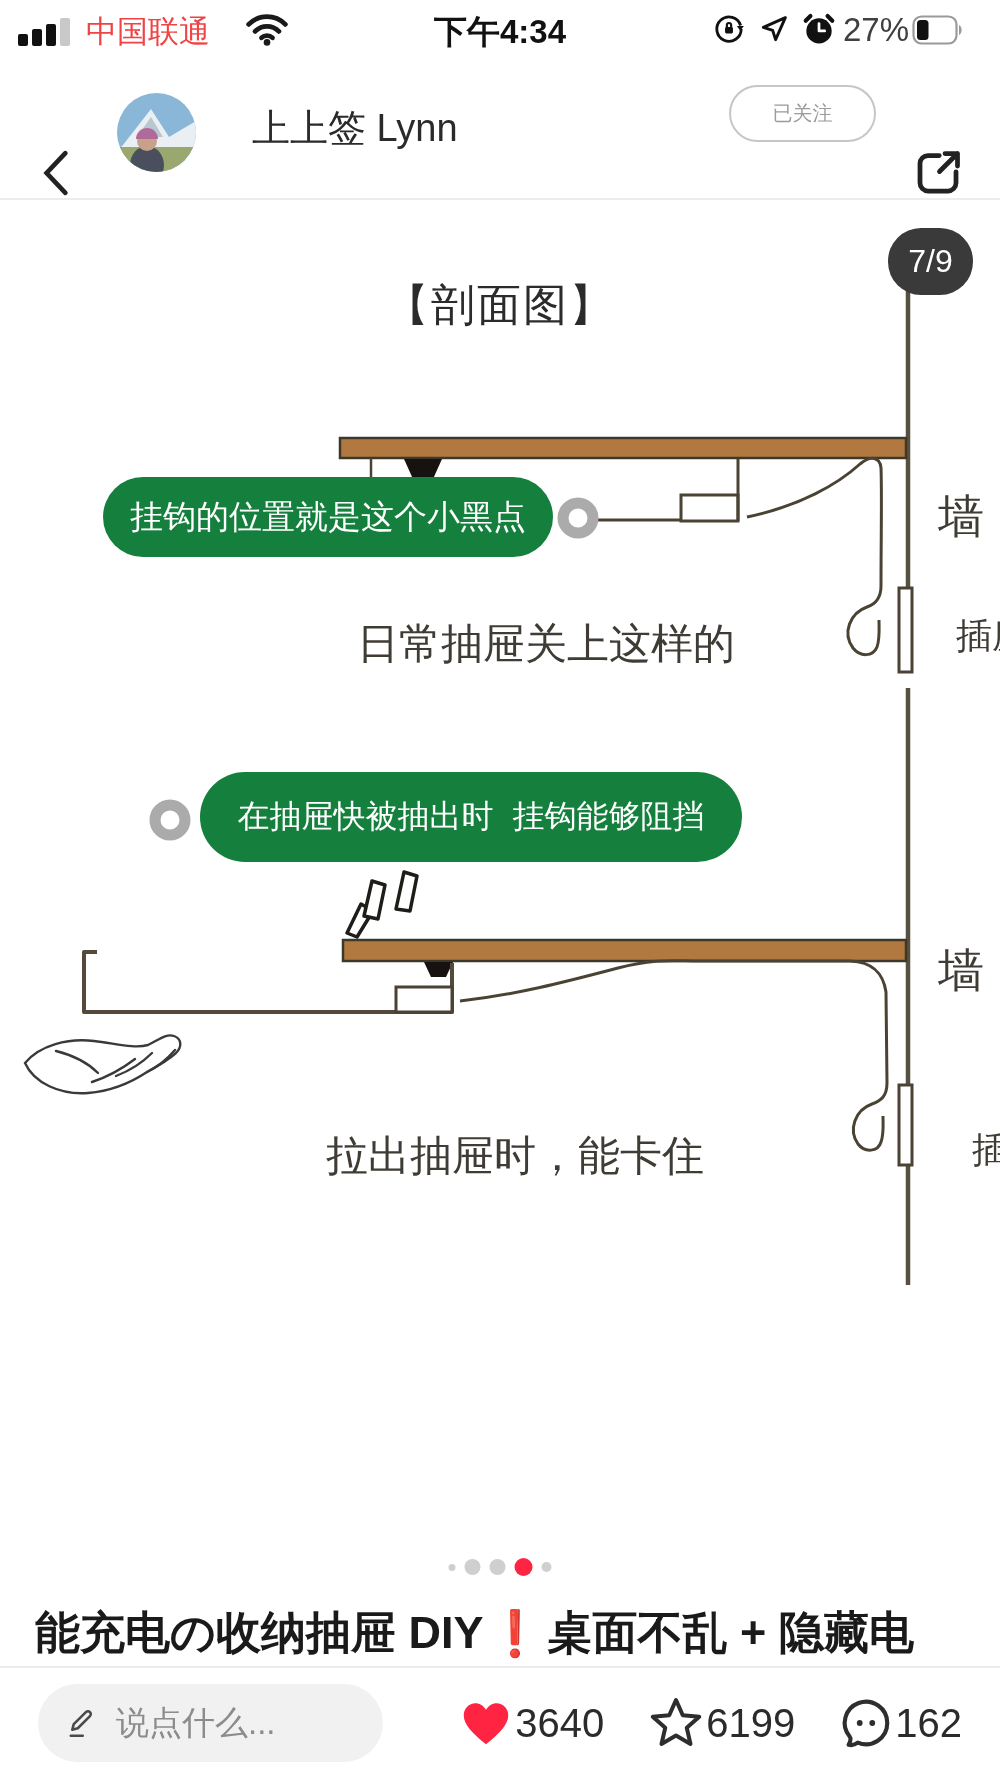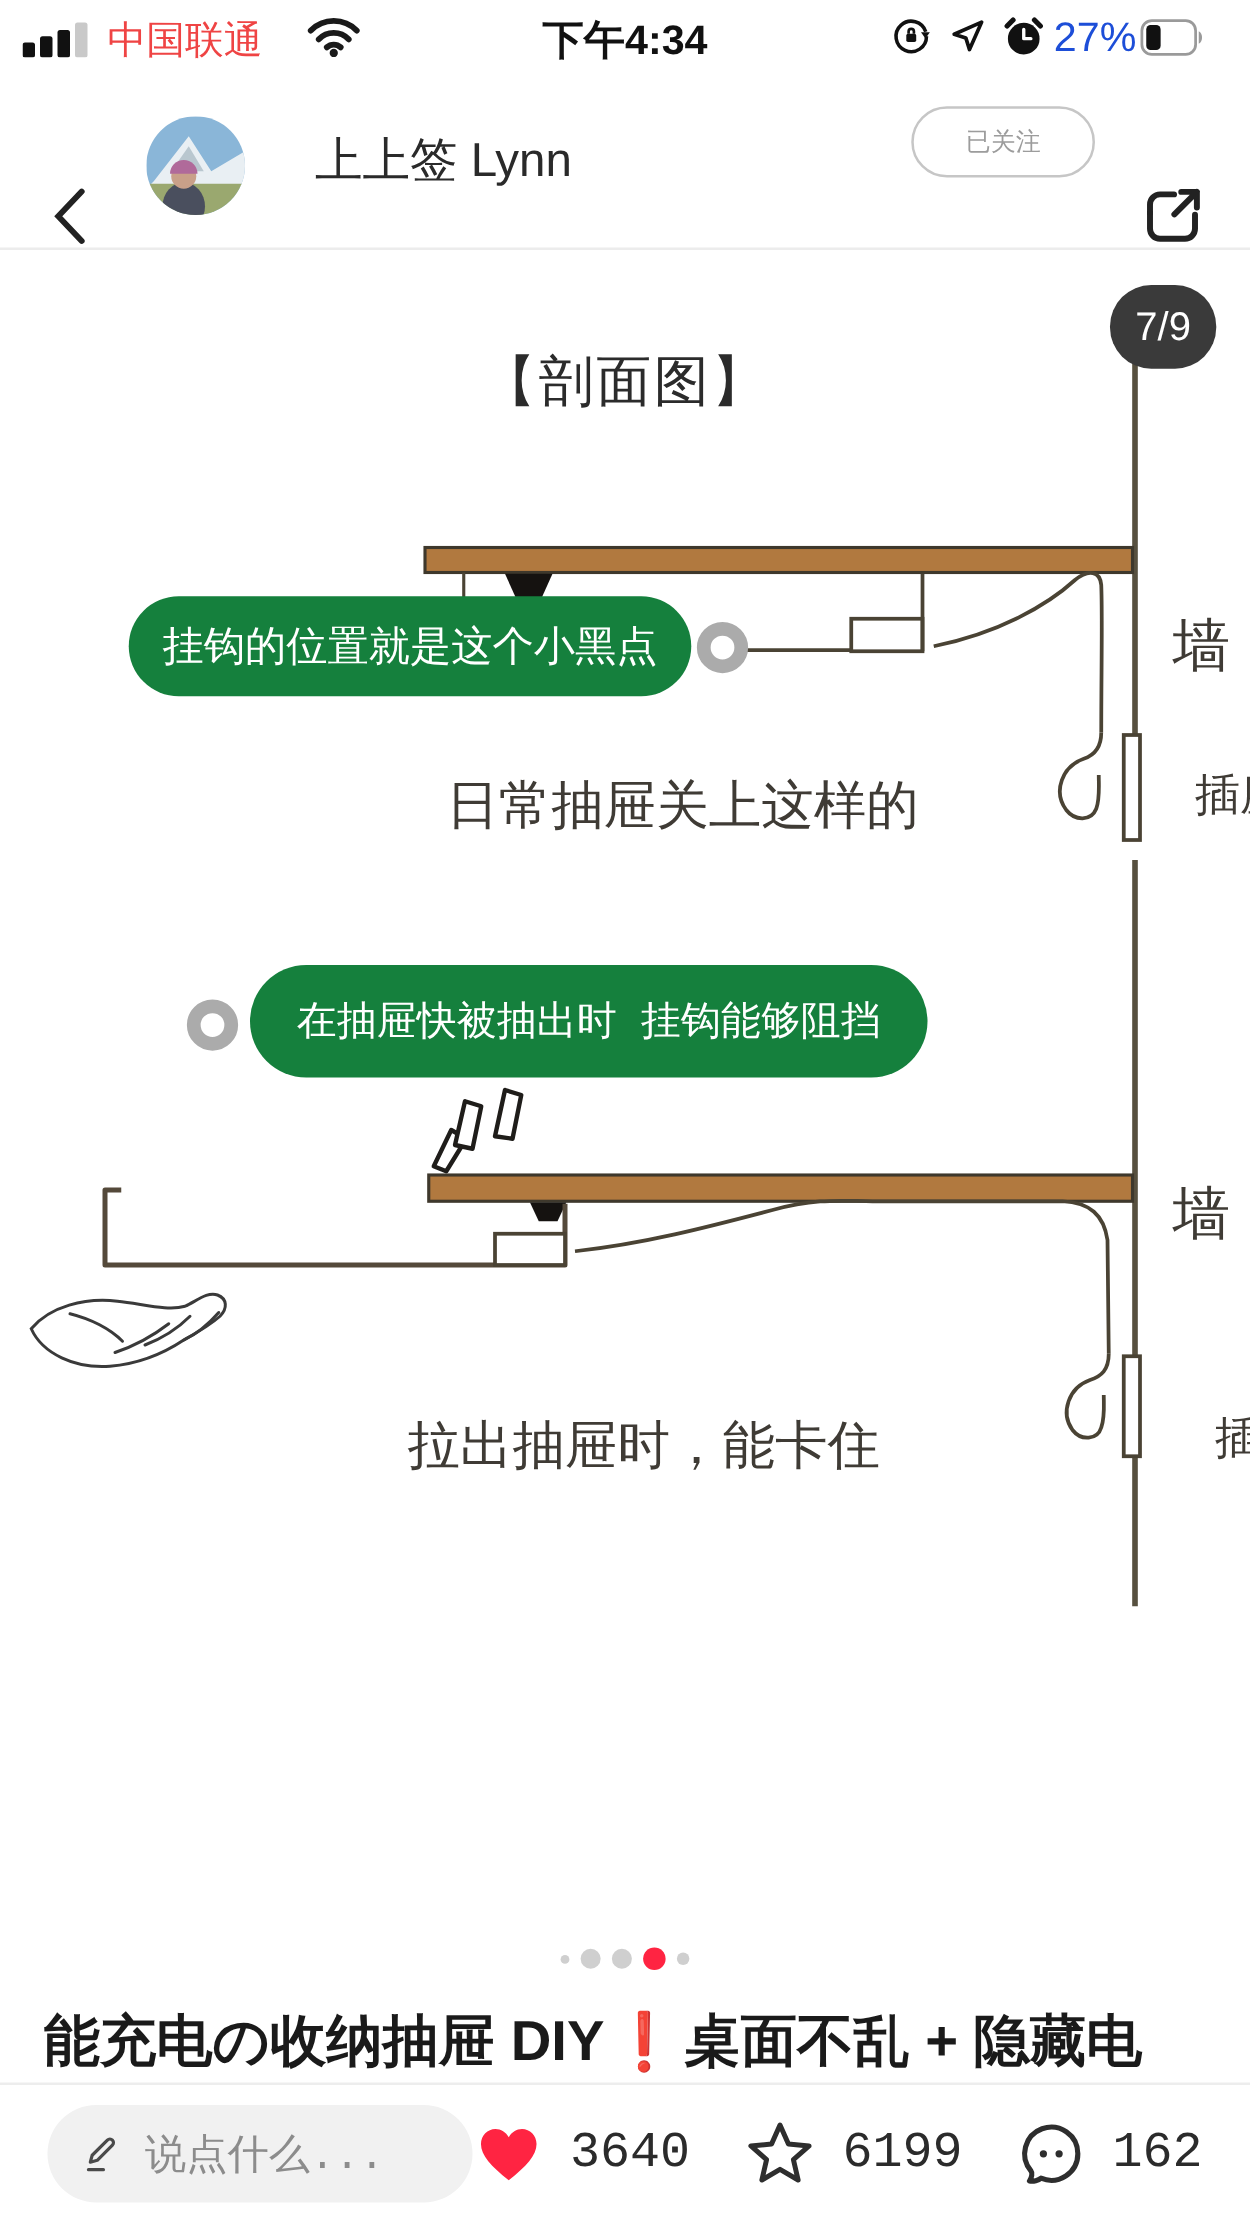--- a/index.html
+++ b/index.html
@@ -4,21 +4,21 @@
 <style>
   * { margin:0; padding:0; box-sizing:border-box; }
   html,body { width:1000px; height:1778px; background:#fff; overflow:hidden;
     font-family:"Liberation Sans","DejaVu Sans",sans-serif; }
   .abs { position:absolute; }
 
   
   .status-bar { position:relative; height:60px; background:#fff; }
   .sb-carrier { position:absolute; left:86px; top:11px; font-size:31px; font-weight:500; color:#ef4444; }
   .sb-time { position:absolute; left:0; right:0; top:10px; text-align:center; font-size:33px; font-weight:600; color:#111; }
-  .sb-batt-text { position:absolute; left:843px; top:11px; font-size:33px; color:#1d4ed8; }
+  .sb-batt-text { position:absolute; left:843px; top:11px; font-size:33px; color:#404040; }
 
   
   .nav-bar { position:relative; height:140px; background:#fff; border-bottom:2px solid #ececec;padding-left:32px; }
   .avatar { position:absolute; left:117px; top:33px; width:79px; height:79px; border-radius:50%; overflow:hidden; }
   .nav-name { position:absolute; left:252px; top:43px; font-size:38px; font-weight:500; color:#2a2a2a; }
   .follow-btn { position:absolute; left:729px; top:25px; width:147px; height:57px; border:2px solid #c6c6c6;
     border-radius:29px; color:#9c9c9c; font-size:20px; display:flex; align-items:center; justify-content:center; background:#fff; }
 
   
   .photo-area { position:relative; height:1400px; background:#fff; overflow:hidden; }
@@ -43,25 +43,25 @@
   .dot.sm1 { width:7px; height:7px; } .dot.md { width:16px; height:16px; }
   .dot.active { width:18px; height:18px; background:#ff2442; }
   .dot.sm2 { width:10px; height:10px; }
 
   
   .post-title { height:66px; padding-left:35px; font-size:45px; font-weight:700; color:#1a1a1a;
     white-space:nowrap; overflow:hidden; display:flex; align-items:center; }
   .title-mark { color:#ff2442; font-weight:900; padding:0 4px; }
 
   
-  .action-bar { height:112px; border-top:2px solid #ededed; display:flex; align-items:center; padding:0 38px; background:#fff;font-family:Liberation Mono, monospace; }
+  .action-bar { height:112px; border-top:2px solid #ededed; display:flex; align-items:center; padding:0 38px; background:#fff; }
   .comment-pill { width:345px; height:78px; background:#f1f1f1; border-radius:39px; display:flex;
     align-items:center; padding-left:26px; gap:16px; }
   .comment-pill span { font-size:33px; color:#8c8c8c; }
-  .action-group { display:flex; align-items:center; gap:20px; margin-left:auto; }
+  .action-group { display:flex; align-items:center; gap:0; margin-left:auto; }
   .action-group + .action-group { margin-left:42px; }
   .action-count { font-size:40px; color:#2b2b2b; }
 </style>
 </head>
 <body>
 
 <div class="status-bar">
   <svg class="abs" style="left:18px;top:16px" width="62" height="30" viewBox="0 0 62 30">
     <rect x="0" y="18" width="10" height="12" rx="2" fill="#111"></rect>
     <rect x="14" y="13" width="10" height="17" rx="2" fill="#111"></rect>

